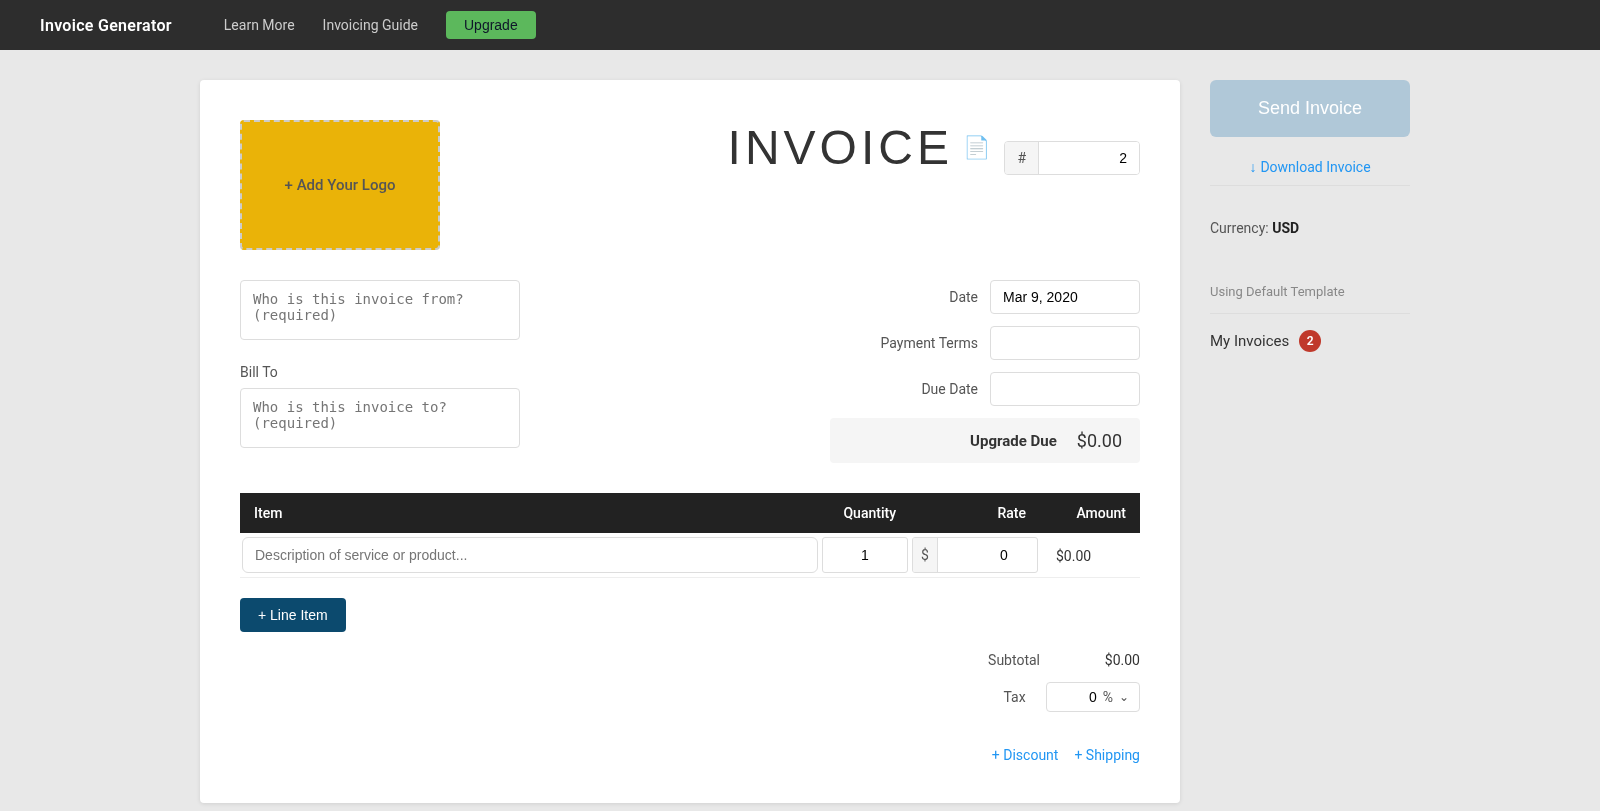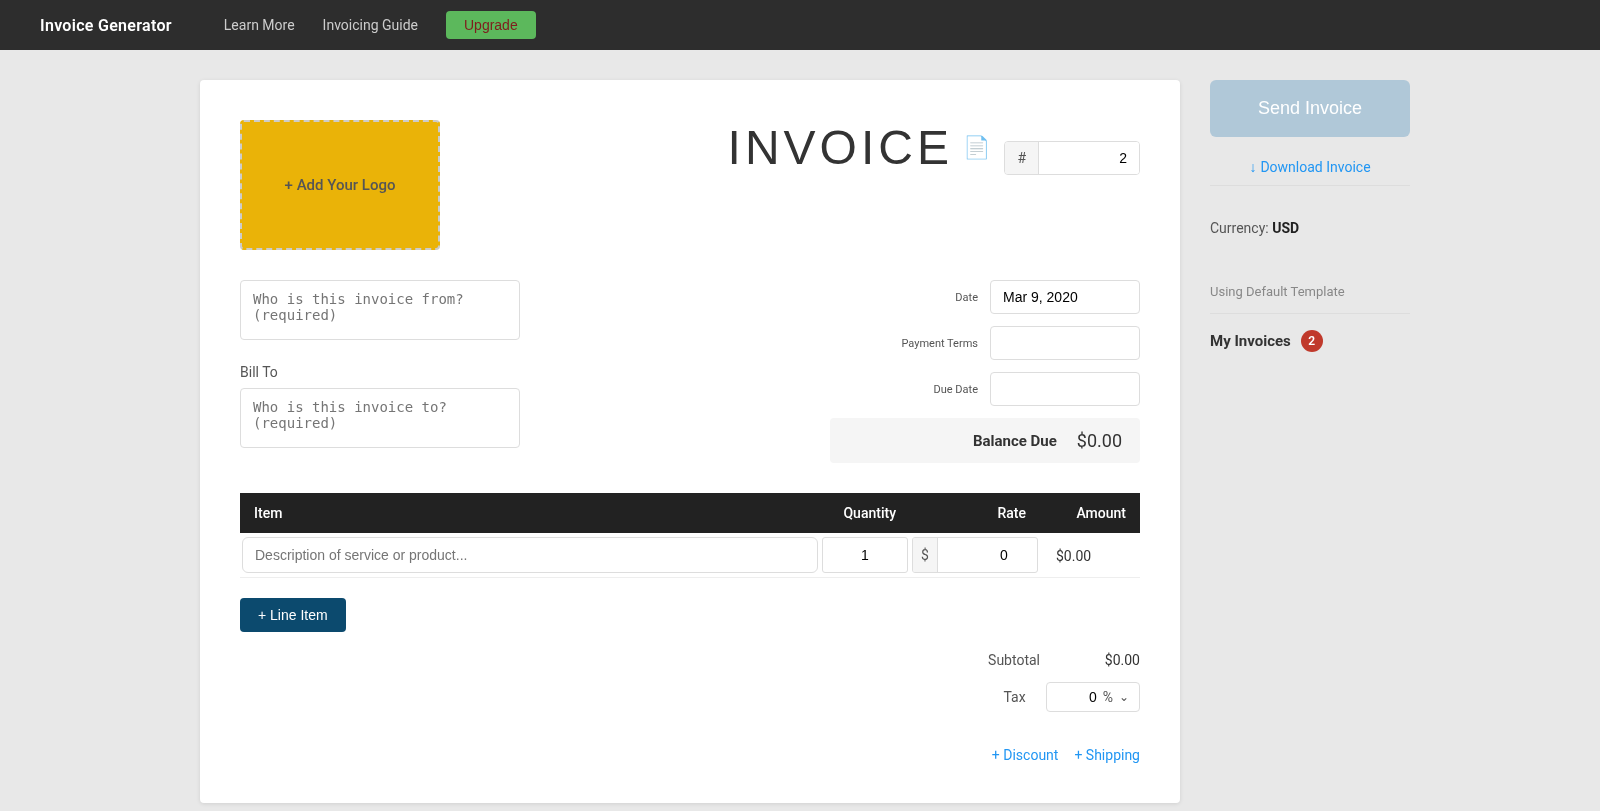--- a/index.html
+++ b/index.html
@@ -33,21 +33,21 @@
       margin-left: 20px;
     }
     .nav-link {
       color: #ccc;
       font-size: 14px;
       text-decoration: none;
       cursor: pointer;
     }
     .btn-upgrade {
       background: #5cb85c;
-      color: #7f1d1d;
+      color: #0f172a;
       border: none;
       border-radius: 4px;
       padding: 6px 18px;
       font-size: 14px;
       cursor: pointer;
       font-weight: 500;
     }
 
     
     .main-layout {
@@ -169,21 +169,21 @@
       outline: none;
       resize: none;
       min-height: 60px;
     }
     .info-row {
       display: flex;
       align-items: center;
       gap: 12px;
     }
     .info-label {
-      font-size: 11px;
+      font-size: 14px;
       color: #555;
       min-width: 120px;
       text-align: right;
     }
     .info-input {
       border: 1px solid #ddd;
       border-radius: 4px;
       padding: 8px 12px;
       font-size: 14px;
       width: 150px;
@@ -436,21 +436,21 @@
     .my-invoices-row {
       display: flex;
       align-items: center;
       gap: 10px;
       padding: 16px 0;
       width: 200px;
     }
     .my-invoices-label {
       font-size: 15px;
       color: #333;
-      font-weight: 700;
+      font-weight: 400;
     }
     .badge {
       background: #c0392b;
       color: #fff;
       border-radius: 50%;
       width: 22px;
       height: 22px;
       display: flex;
       align-items: center;
       justify-content: center;
@@ -513,21 +513,21 @@
         </div>
         <div class="info-row">
           <span class="info-label">Payment Terms</span>
           <input class="info-input" type="text" value="" style="">
         </div>
         <div class="info-row">
           <span class="info-label">Due Date</span>
           <input class="info-input" type="text" value="" style="">
         </div>
         <div class="balance-due-row">
-          <span class="balance-label">Balance Due</span>
+          <span class="balance-label">Upgrade Due</span>
           <span class="balance-amount">$0.00</span>
         </div>
       </div>
     </div>
 
     
     <table class="items-table">
       <thead>
         <tr>
           <th>Item</th>

